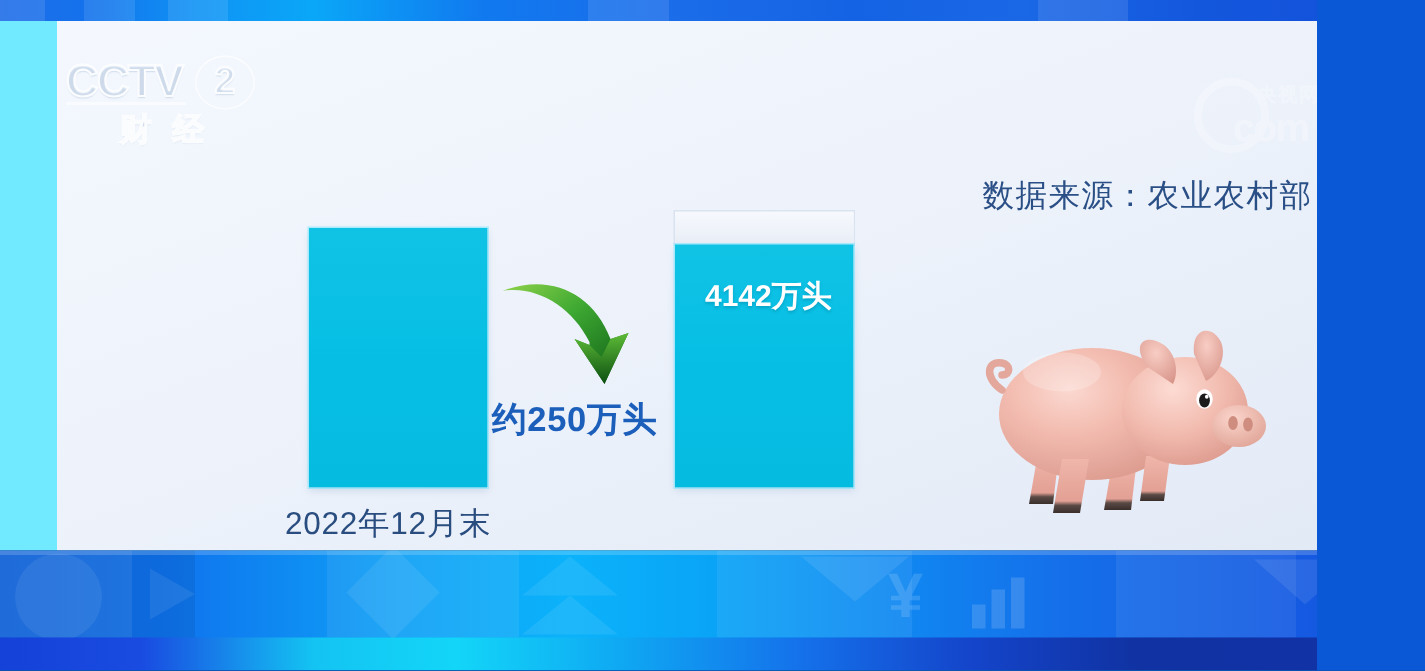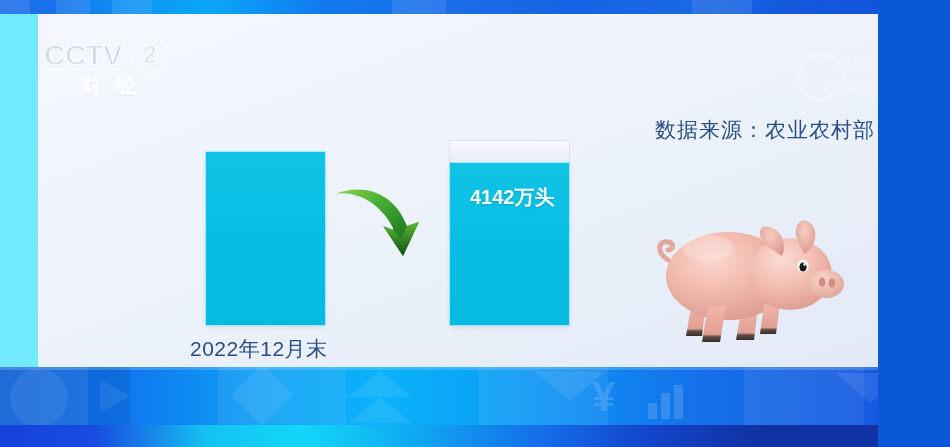--- a/index.html
+++ b/index.html
@@ -323,20 +323,21 @@
               <stop offset="0%" stop-color="#67c63a"></stop>
               <stop offset="100%" stop-color="#0a4a10"></stop>
             </linearGradient>
           </defs>
           <path d="M4,12 C26,8 50,22 62,46 L62,48 L52,44 L72,74 L88,40 L76,44
                    C64,12 34,0 4,12 Z" fill="url(#agrad)"></path>
           <path d="M62,48 L52,44 L72,74 L88,40 L76,44 L70,56 Z" fill="url(#agrad2)" opacity="0.85"></path>
         </svg>
       </div>
 
+      <div class="delta-label">约250万头</div>
 
       <div class="pig-wrap">
         <svg width="230" height="150" viewBox="0 0 230 150">
           <defs>
             <radialGradient id="pbody" cx="38%" cy="32%" r="72%">
               <stop offset="0%" stop-color="#fbd8d0"></stop>
               <stop offset="45%" stop-color="#f3bcb0"></stop>
               <stop offset="100%" stop-color="#dd9c90"></stop>
             </radialGradient>
             <radialGradient id="phead" cx="40%" cy="30%" r="75%">

